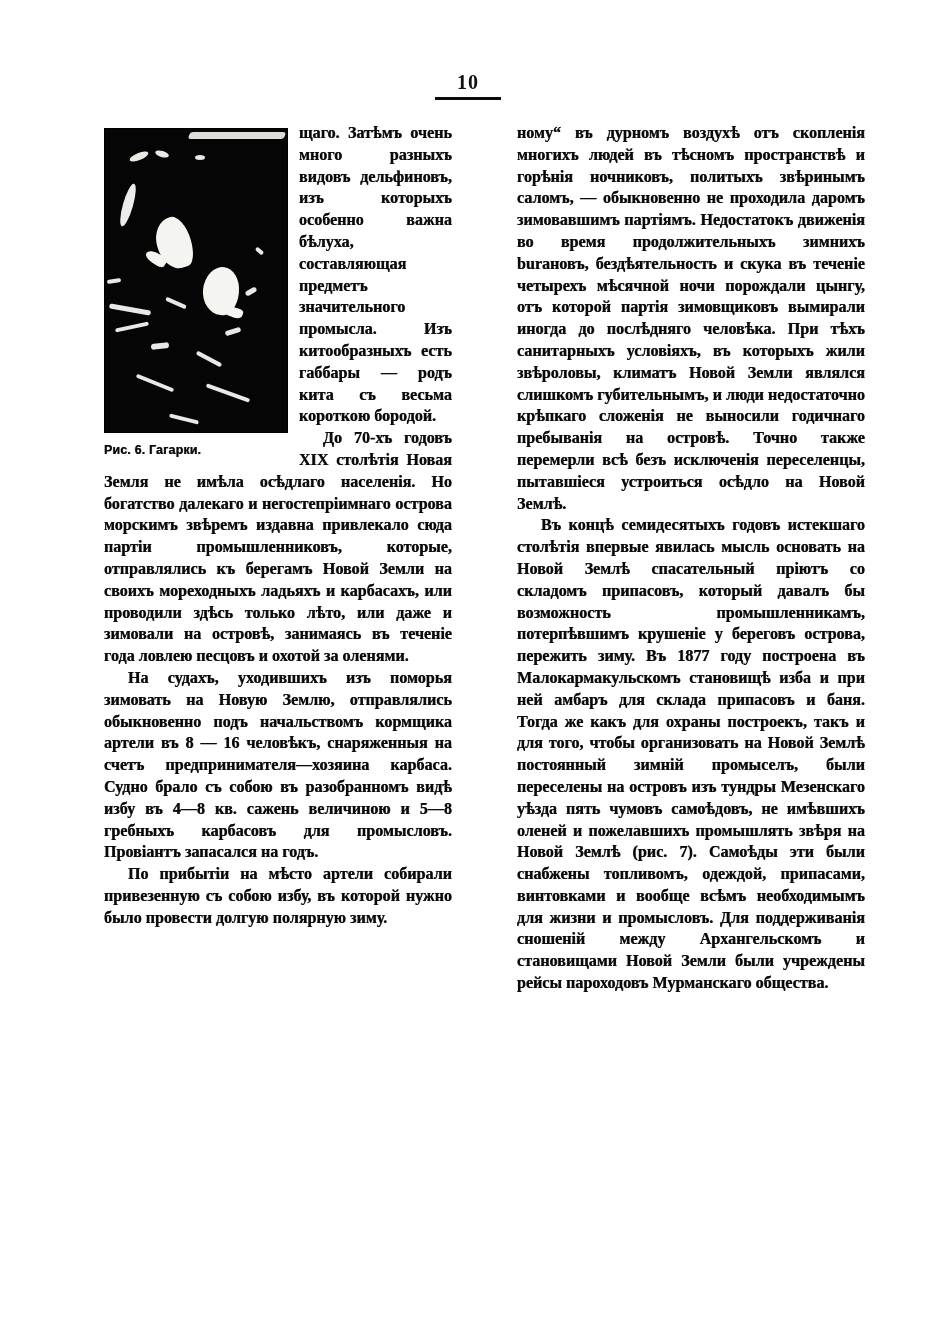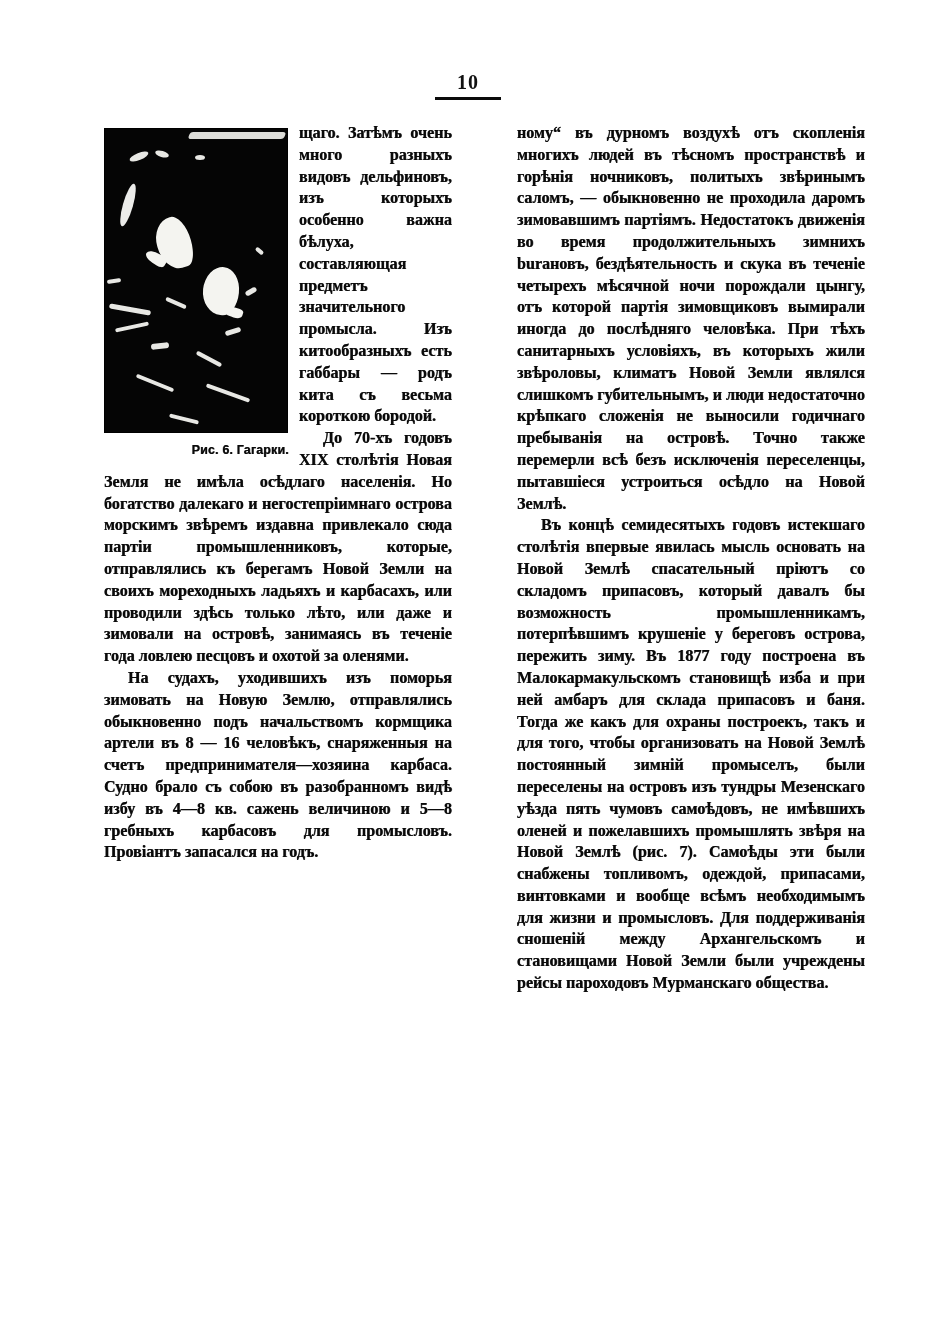--- a/index.html
+++ b/index.html
@@ -171,21 +171,21 @@
   .hl-s8 { left: 100px; top: 262px; width: 46px; height: 4px; transform: rotate(20deg); border-radius: 3px;}
   .hl-s9 { left: 140px; top: 160px; width: 12px; height: 5px; transform: rotate(-30deg); border-radius: 3px;}
   .hl-s10{ left: 150px; top: 120px; width: 9px;  height: 4px; transform: rotate(40deg); border-radius: 3px;}
   .hl-s11{ left: 2px;  top: 150px; width: 14px; height: 4px; transform: rotate(-8deg); border-radius: 3px;}
   .hl-s12{ left: 64px; top: 288px; width: 30px; height: 4px; transform: rotate(14deg); border-radius: 3px;}
 
   .figure-caption {
     font-family: "Liberation Sans", "DejaVu Sans", sans-serif;
     font-size: 12.4px;
     font-weight: 700;
-    text-align: right;
+    text-align: left;
     color: #0a0a0a;
     padding-top: 7px;
     letter-spacing: .2px;
   }
 </style>
 </head>
 <body>
 
 <div id="page">
 
@@ -221,20 +221,21 @@
           <div class="hl hl-s10"></div>
           <div class="hl hl-s11"></div>
           <div class="hl hl-s12"></div>
         </div>
         <div class="figure-caption">Рис. 6. Гагарки.</div>
       </div>
 
       <p class="cont">щаго. Затѣмъ очень много разныхъ видовъ дельфиновъ, изъ которыхъ особенно важна бѣлуха, составляющая предметъ значительного промысла. Изъ китообразныхъ есть габбары — родъ кита съ весьма короткою бородой.</p>
       <p>До 70-хъ годовъ XIX столѣтія Новая Земля не имѣла осѣдлаго населенія. Но богатство далекаго и негостепріимнаго острова морскимъ звѣремъ издавна привлекало сюда партіи промышленниковъ, которые, отправлялись къ берегамъ Новой Земли на своихъ мореходныхъ ладьяхъ и карбасахъ, или проводили здѣсь только лѣто, или даже и зимовали на островѣ, занимаясь въ теченіе года ловлею песцовъ и охотой за оленями.</p>
       <p>На судахъ, уходившихъ изъ поморья зимовать на Новую Землю, отправлялись обыкновенно подъ начальствомъ кормщика артели въ 8 — 16 человѣкъ, снаряженныя на счетъ предпринимателя—хозяина карбаса. Судно брало съ собою въ разобранномъ видѣ избу въ 4—8 кв. сажень величиною и 5—8 гребныхъ карбасовъ для промысловъ. Провіантъ запасался на годъ.</p>
+      <p>По прибытіи на мѣсто артели собирали привезенную съ собою избу, въ которой нужно было провести долгую полярную зиму.</p>
     </div>
 
     <div class="col col-right bodytext ink">
       <p class="cont">ному“ въ дурномъ воздухѣ отъ скопленія многихъ людей въ тѣсномъ пространствѣ и горѣнія ночниковъ, политыхъ звѣринымъ саломъ, — обыкновенно не проходила даромъ зимовавшимъ партіямъ. Недостатокъ движенія во время продолжительныхъ зимнихъ burановъ, бездѣятельность и скука въ теченіе четырехъ мѣсячной ночи порождали цынгу, отъ которой партія зимовщиковъ вымирали иногда до послѣдняго человѣка. При тѣхъ санитарныхъ условіяхъ, въ которыхъ жили звѣроловы, климатъ Новой Земли являлся слишкомъ губительнымъ, и люди недостаточно крѣпкаго сложенія не выносили годичнаго пребыванія на островѣ. Точно также перемерли всѣ безъ исключенія переселенцы, пытавшіеся устроиться осѣдло на Новой Землѣ.</p>
       <p>Въ концѣ семидесятыхъ годовъ истекшаго столѣтія впервые явилась мысль основать на Новой Землѣ спасательный пріютъ со складомъ припасовъ, который давалъ бы возможность промышленникамъ, потерпѣвшимъ крушеніе у береговъ острова, пережить зиму. Въ 1877 году построена въ Малокармакульскомъ становищѣ изба и при ней амбаръ для склада припасовъ и баня. Тогда же какъ для охраны построекъ, такъ и для того, чтобы организовать на Новой Землѣ постоянный зимній промыселъ, были переселены на островъ изъ тундры Мезенскаго уѣзда пять чумовъ самоѣдовъ, не имѣвшихъ оленей и пожелавшихъ промышлять звѣря на Новой Землѣ (рис. 7). Самоѣды эти были снабжены топливомъ, одеждой, припасами, винтовками и вообще всѣмъ необходимымъ для жизни и промысловъ. Для поддерживанія сношеній между Архангельскомъ и становищами Новой Земли были учреждены рейсы пароходовъ Мурманскаго общества.</p>
     </div>
 
   </div>
 </div>
 

